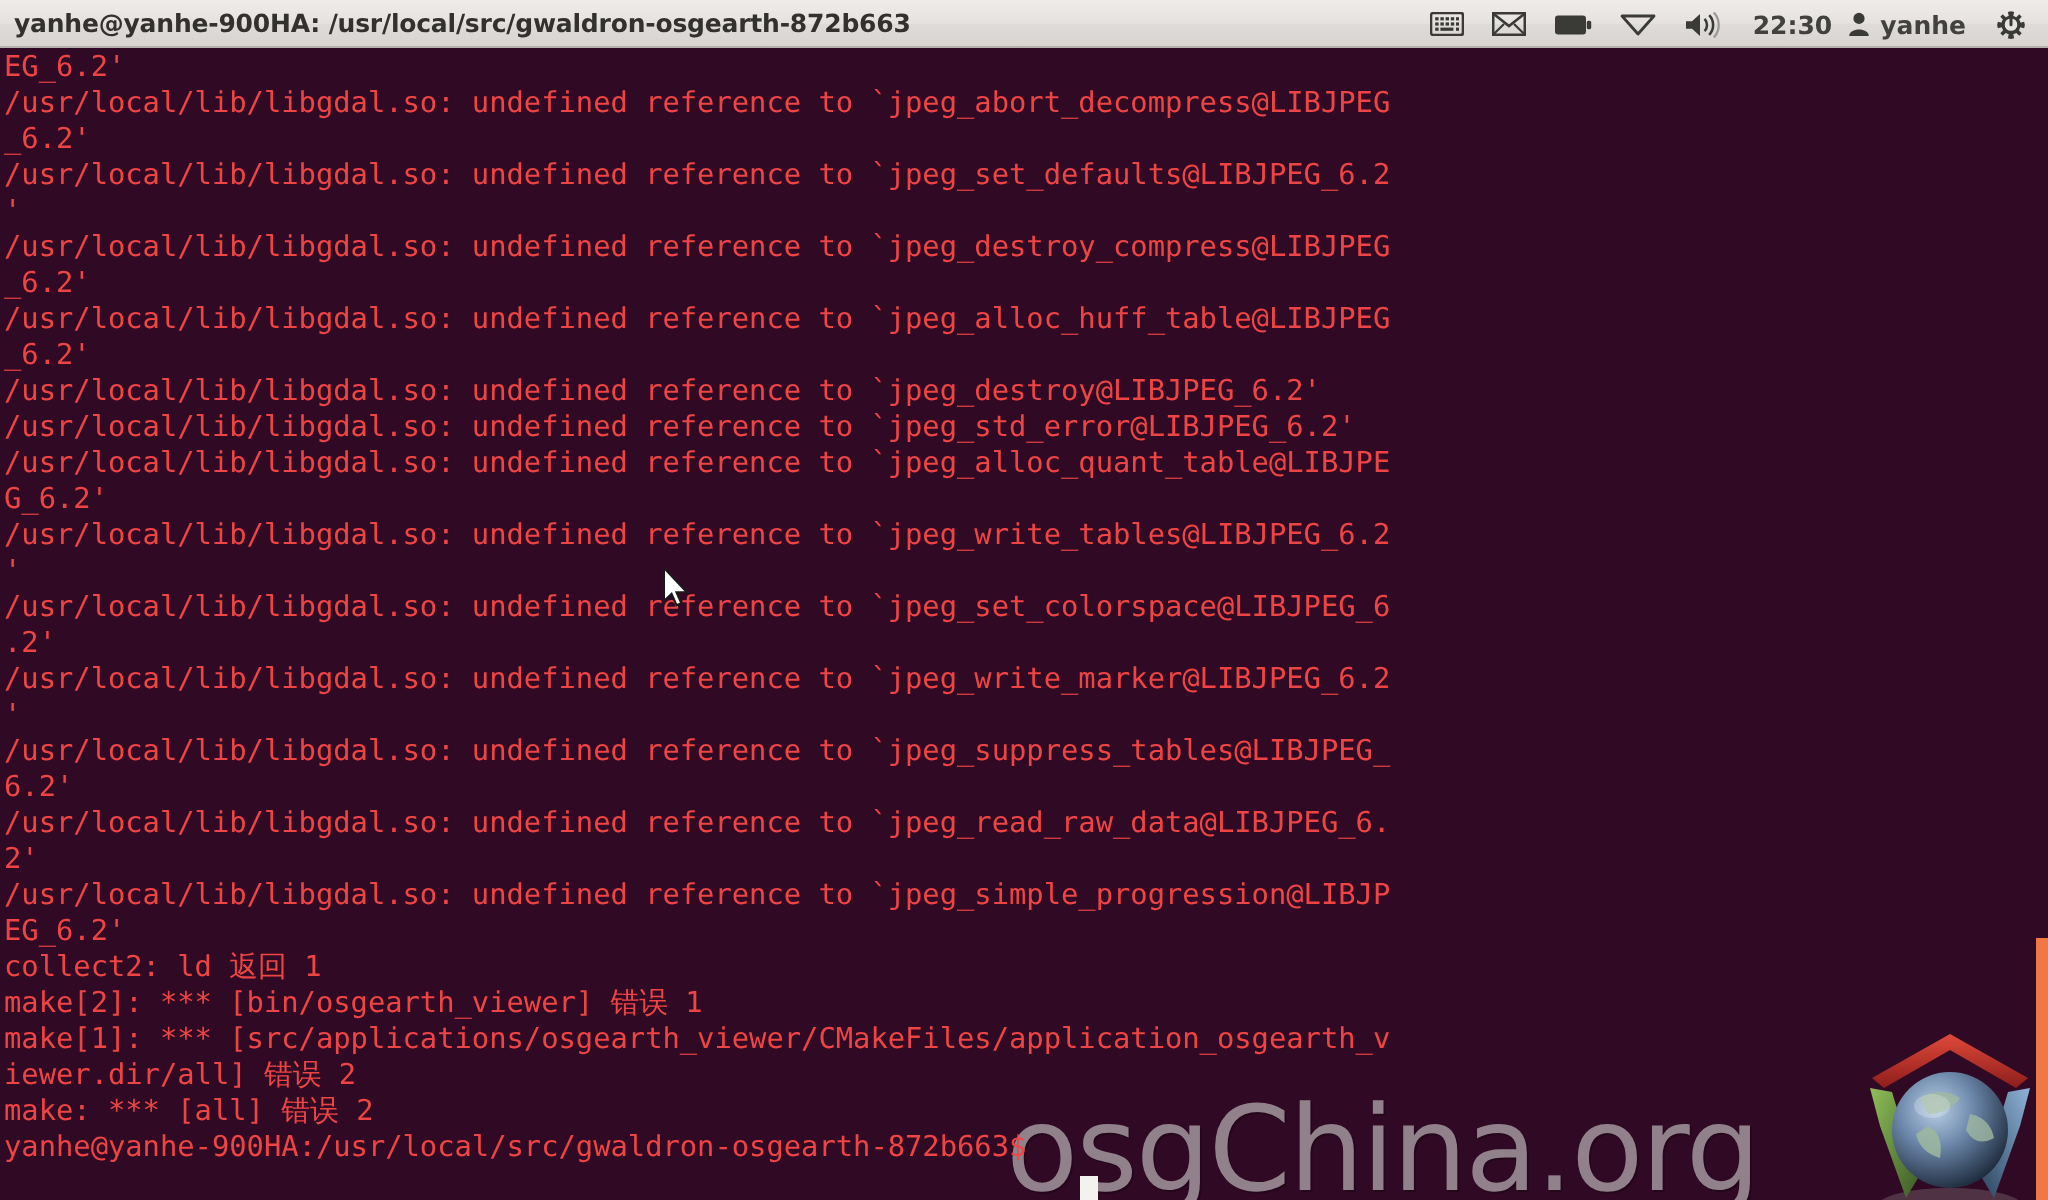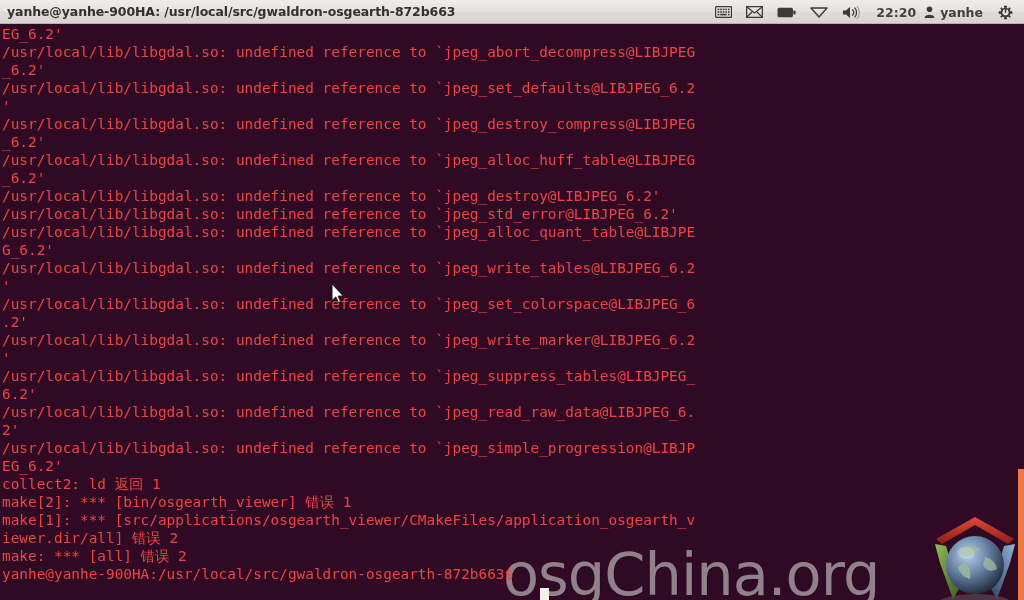--- a/index.html
+++ b/index.html
@@ -204,21 +204,21 @@
       <div class="tray-item">
         <svg width="19" height="13" viewBox="0 0 19 13" aria-hidden="true">
           <path d="M1 4.6 L4 4.6 L8 1 L8 12 L4 8.4 L1 8.4 Z" fill="#3a3a36"></path>
           <path d="M10.3 3.4 A4.6 4.6 0 0 1 10.3 9.6" fill="none" stroke="#3a3a36" stroke-width="1.25"></path>
           <path d="M12.6 1.6 A7.1 7.1 0 0 1 12.6 11.4" fill="none" stroke="#3a3a36" stroke-width="1.25"></path>
           <path d="M14.9 0.2 A9.3 9.3 0 0 1 14.9 12.8" fill="none" stroke="#9a9a95" stroke-width="1.1"></path>
         </svg>
       </div>
 
       <div class="tray-item" id="clock">
-        <span class="tray-text">22:20</span>
+        <span class="tray-text">22:30</span>
       </div>
 
       <div class="tray-item" id="username-item">
         <svg width="11" height="12" viewBox="0 0 11 12" aria-hidden="true">
           <circle cx="5.5" cy="3.2" r="2.8" fill="#3a3a36"></circle>
           <path d="M0.6 12 C0.6 7.6 10.4 7.6 10.4 12 Z" fill="#3a3a36"></path>
         </svg>
         <span class="tray-text user-name">yanhe</span>
       </div>
 

